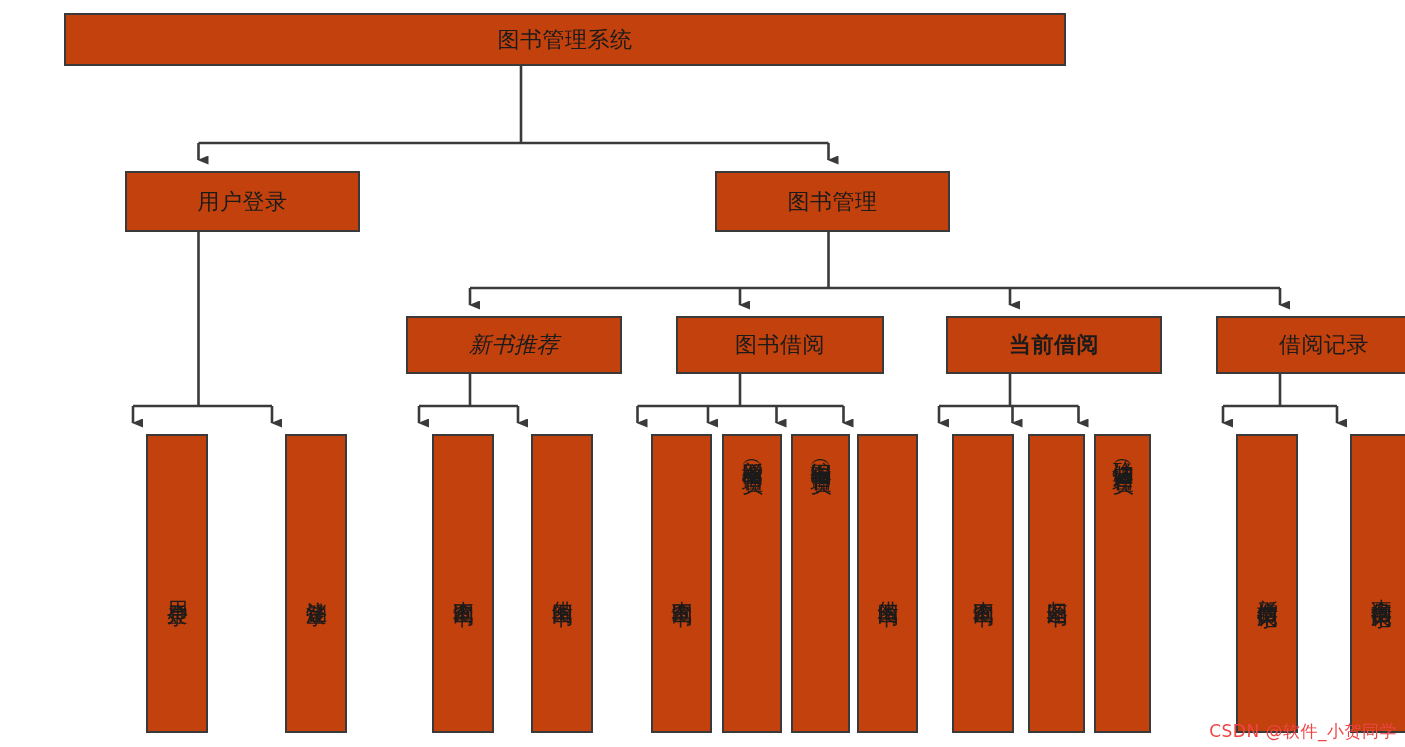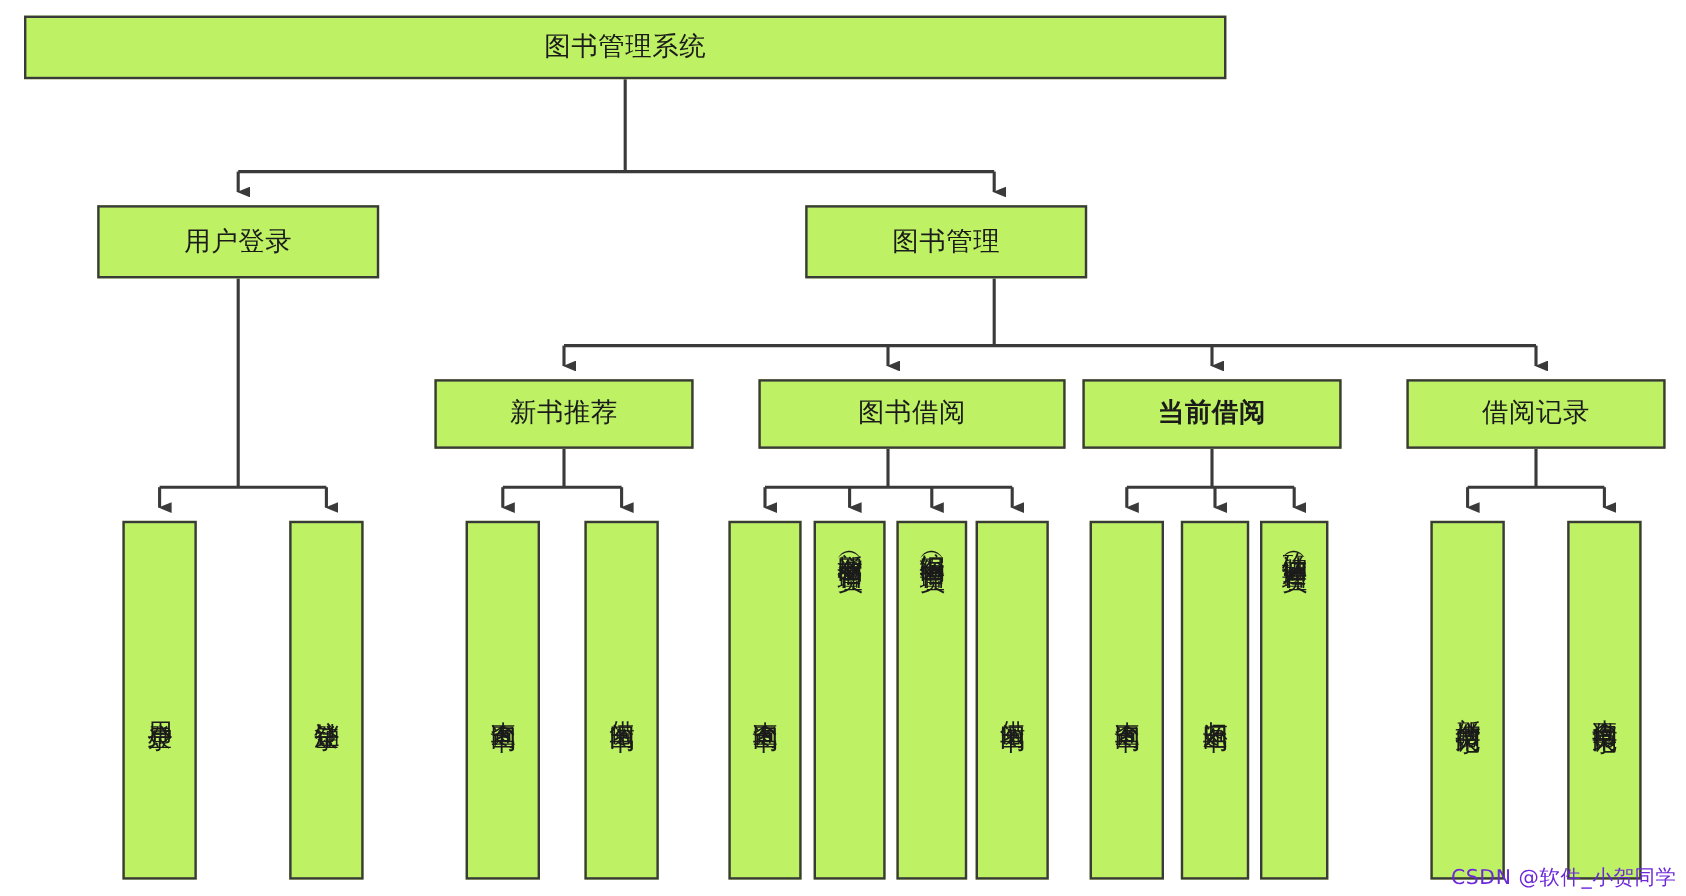--- a/index.html
+++ b/index.html
@@ -20,27 +20,28 @@
     left: 0;
     top: 0;
     width: 1405px;
     height: 747px;
     pointer-events: none;
   }
   .node {
     position: absolute;
     box-sizing: border-box;
     border: 2.5px solid #3a3a3a;
-    background: #bef264;
+    background: #c2410c;
     color: #1b1b1b;
     display: flex;
     align-items: center;
     justify-content: center;
     text-align: center;
     line-height: 1.18;
+    margin-left: 44px;
   }
   .node.horiz {
     font-size: 22px;
     letter-spacing: 0.5px;
   }
   .node.vert {
     writing-mode: vertical-rl;
     text-orientation: upright;
     font-size: 21px;
     letter-spacing: 2px;
@@ -52,21 +53,21 @@
     justify-content: flex-start;
   }
   .node.vert.midtext {
     justify-content: center;
   }
   .watermark {
     position: absolute;
     right: 8px;
     bottom: 4px;
     font-size: 17px;
-    color: #6d28d9;
+    color: #ef4444;
     letter-spacing: 0.5px;
     white-space: nowrap;
   }
 </style>
 </head>
 <body>
 
 <div id="canvas">
 
   <svg id="wires" viewBox="0 0 1405 747" xmlns="http://www.w3.org/2000/svg">
@@ -115,24 +116,24 @@
   <div id="nodes">
       <div class="node horiz" style="left: 20px; top: 13px; width: 1002px; height: 53px;">
         <span>图书管理系统</span>
       </div>
       <div class="node horiz" style="left: 81px; top: 171px; width: 235px; height: 61px;">
         <span>用户登录</span>
       </div>
       <div class="node horiz" style="left: 671px; top: 171px; width: 235px; height: 61px;">
         <span>图书管理</span>
       </div>
-      <div class="node horiz" style="left: 362px; top: 316px; width: 216px; height: 58px;">
+      <div class="node horiz" style="left: 362px; top: 316px; width: 216px; height: 58px; font-style: italic;">
         <span>新书推荐</span>
       </div>
-      <div class="node horiz" style="left: 632px; top: 316px; width: 256px; height: 58px;">
+      <div class="node horiz" style="left: 632px; top: 316px; width: 208px; height: 58px;">
         <span>图书借阅</span>
       </div>
       <div class="node horiz" style="left: 902px; top: 316px; width: 216px; height: 58px; font-weight: bold;">
         <span>当前借阅</span>
       </div>
       <div class="node horiz" style="left: 1172px; top: 316px; width: 216px; height: 58px;">
         <span>借阅记录</span>
       </div>
       <div class="node vert midtext" style="left: 102px; top: 434px; width: 62px; height: 299px;">
         <span>用户登录</span>

